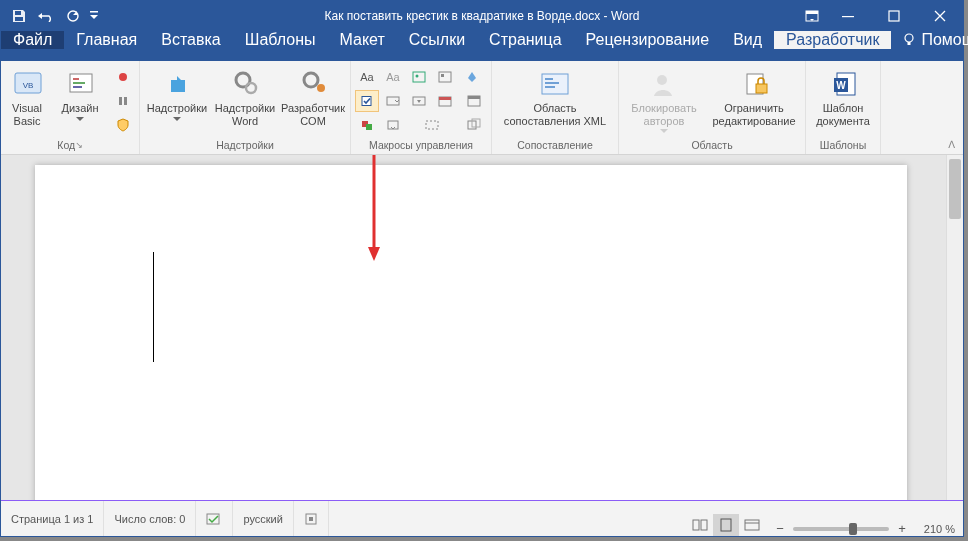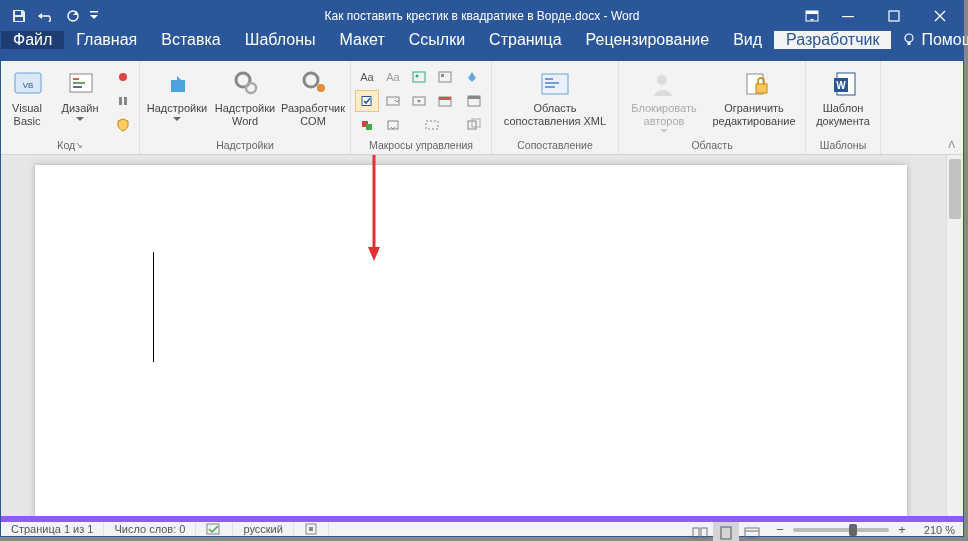--- a/index.html
+++ b/index.html
@@ -44,21 +44,21 @@
 
   
   .docarea { flex:1; background:#e6e6e6; position:relative; overflow:hidden;}
   .vscroll { position:absolute; right:0; top:0; bottom:0; width:17px; background:#f0f0f0; border-left:1px solid #ddd;}
   .vscroll .thumb { position:absolute; left:2px; right:2px; top:4px; height:60px; background:#c1c1c1; border-radius:2px;}
   .page { position:absolute; left:34px; top:10px; width:872px; height:620px; background:#fff; box-shadow: 0 0 6px rgba(0,0,0,.25);}
   .cursor { position:absolute; width:1px; height:110px; background:#000; }
   .arrow { position:absolute; pointer-events:none; }
 
   
-  .statusbar { height:20px; background:#f3f3f3; border-top:6px solid #8b5cf6; display:flex; align-items:flex-start; font-size:11px; color:#555; }
+  .statusbar { height:36px; background:#f3f3f3; border-top:1px solid #8b5cf6; display:flex; align-items:flex-end; font-size:11px; color:#555; }
   .statusbar .sseg { padding: 0 10px; border-right:1px solid #e0e0e0; display:flex; align-items:center; gap:6px; cursor:pointer; height:100%; }
   .statusbar .sflex { flex:1; }
   .viewbtn { width:26px; height:22px; display:flex; align-items:center; justify-content:center; cursor:pointer; color:#666; }
   .viewbtn.active { background:#d4d4d4; }
   .zoom { display:flex; align-items:center; gap:6px; padding:0 8px;}
   .zoom-track { width:96px; height:4px; background:#bbb; position:relative; border-radius:2px;}
   .zoom-track .zt-thumb { position:absolute; top:-4px; width:8px; height:12px; background:#666; left:58%; border-radius:2px;}
   .zpm { width:14px; text-align:center; cursor:pointer; font-size:13px; color:#555;}
 
   svg { display:block; }

